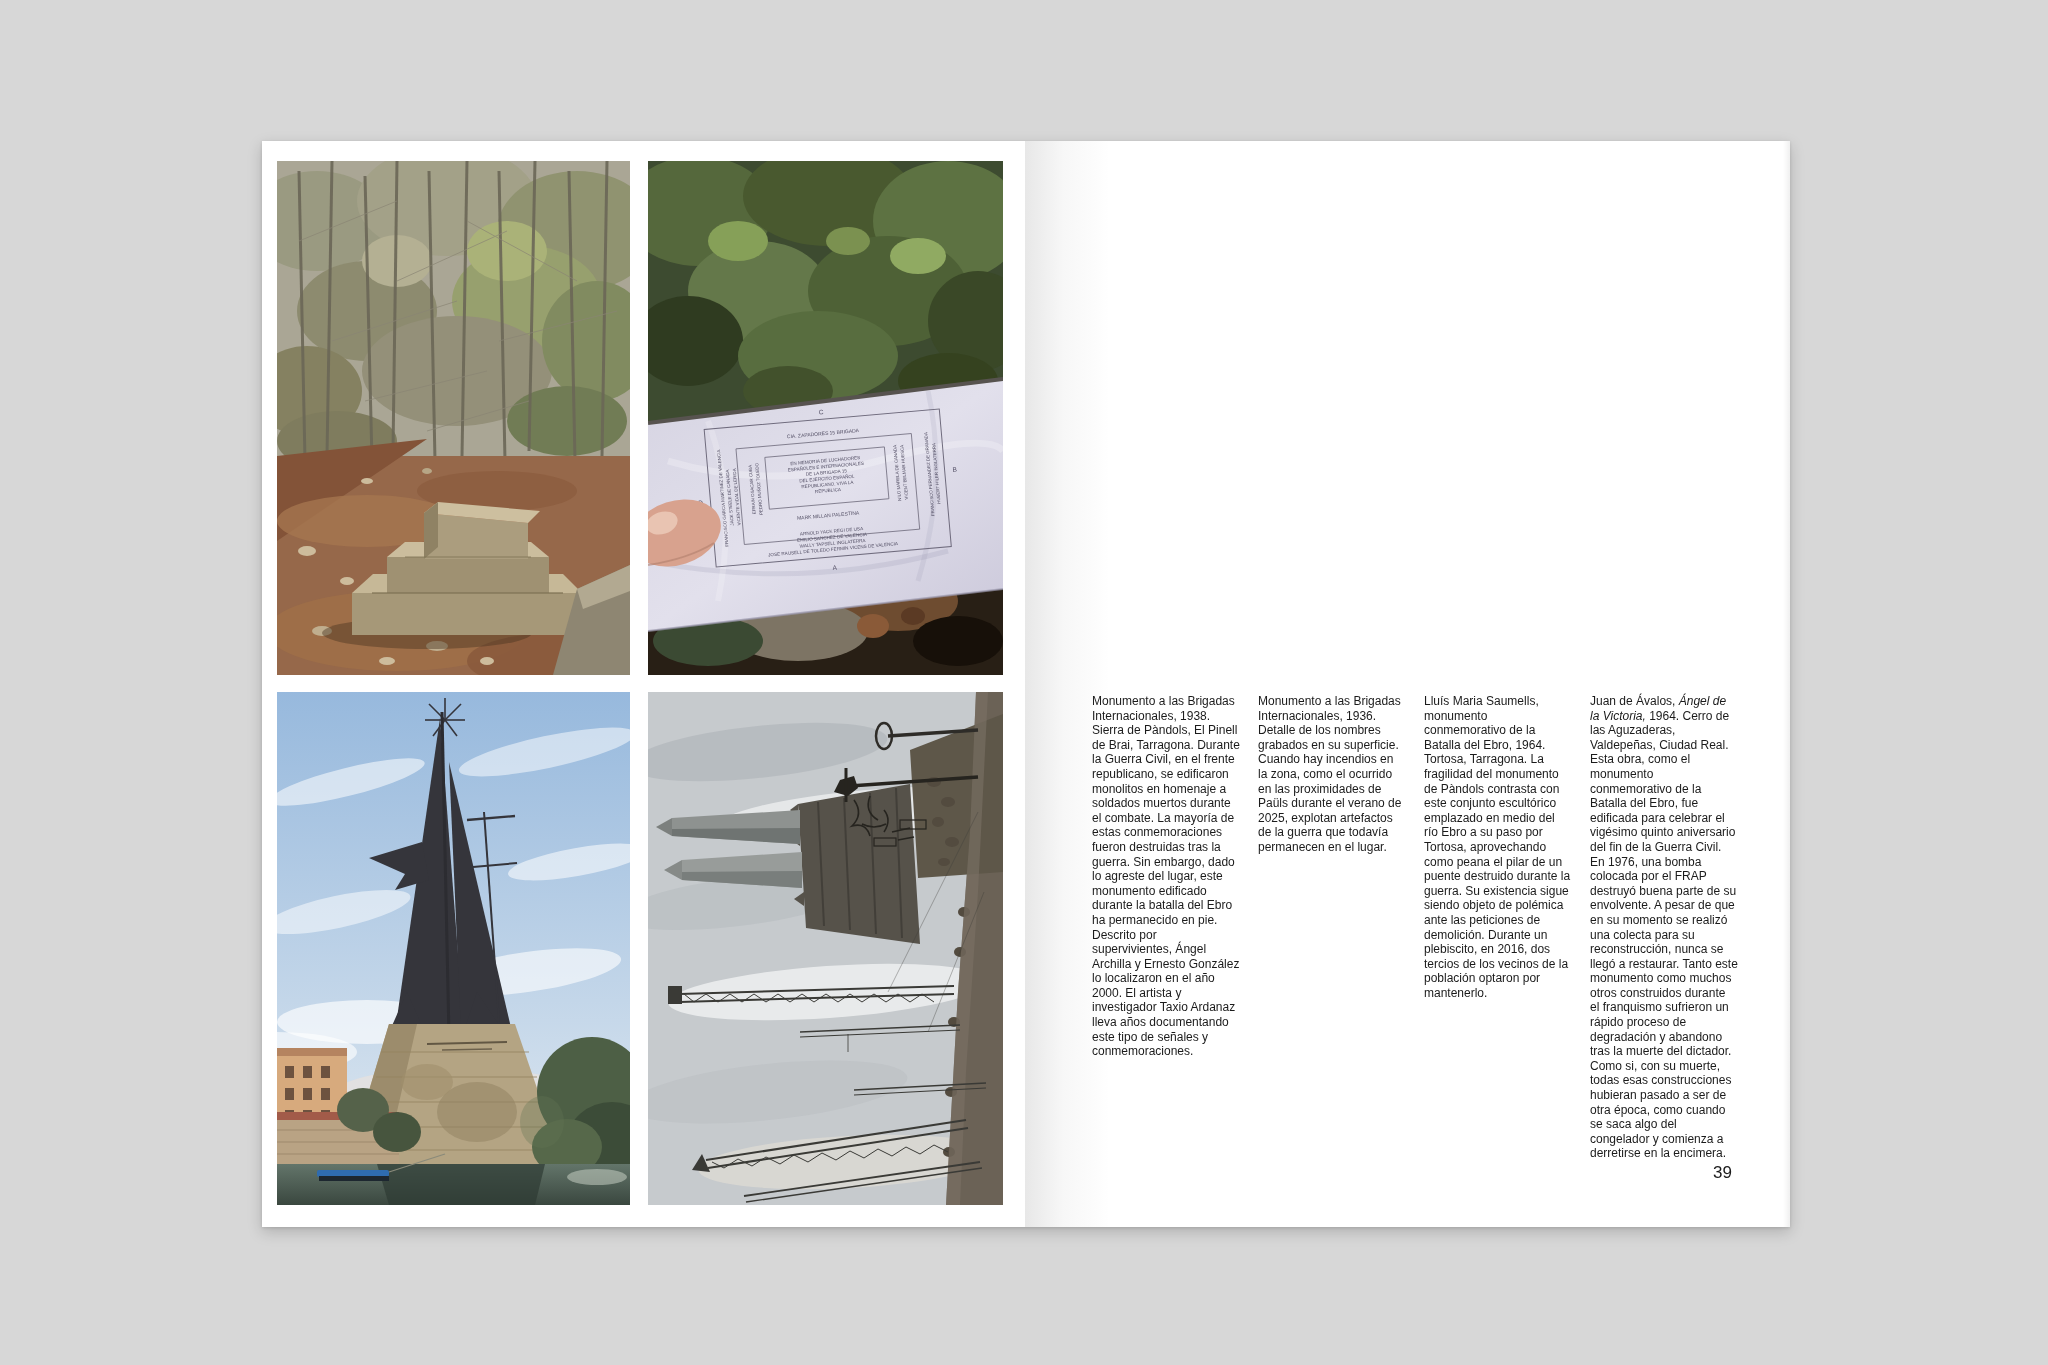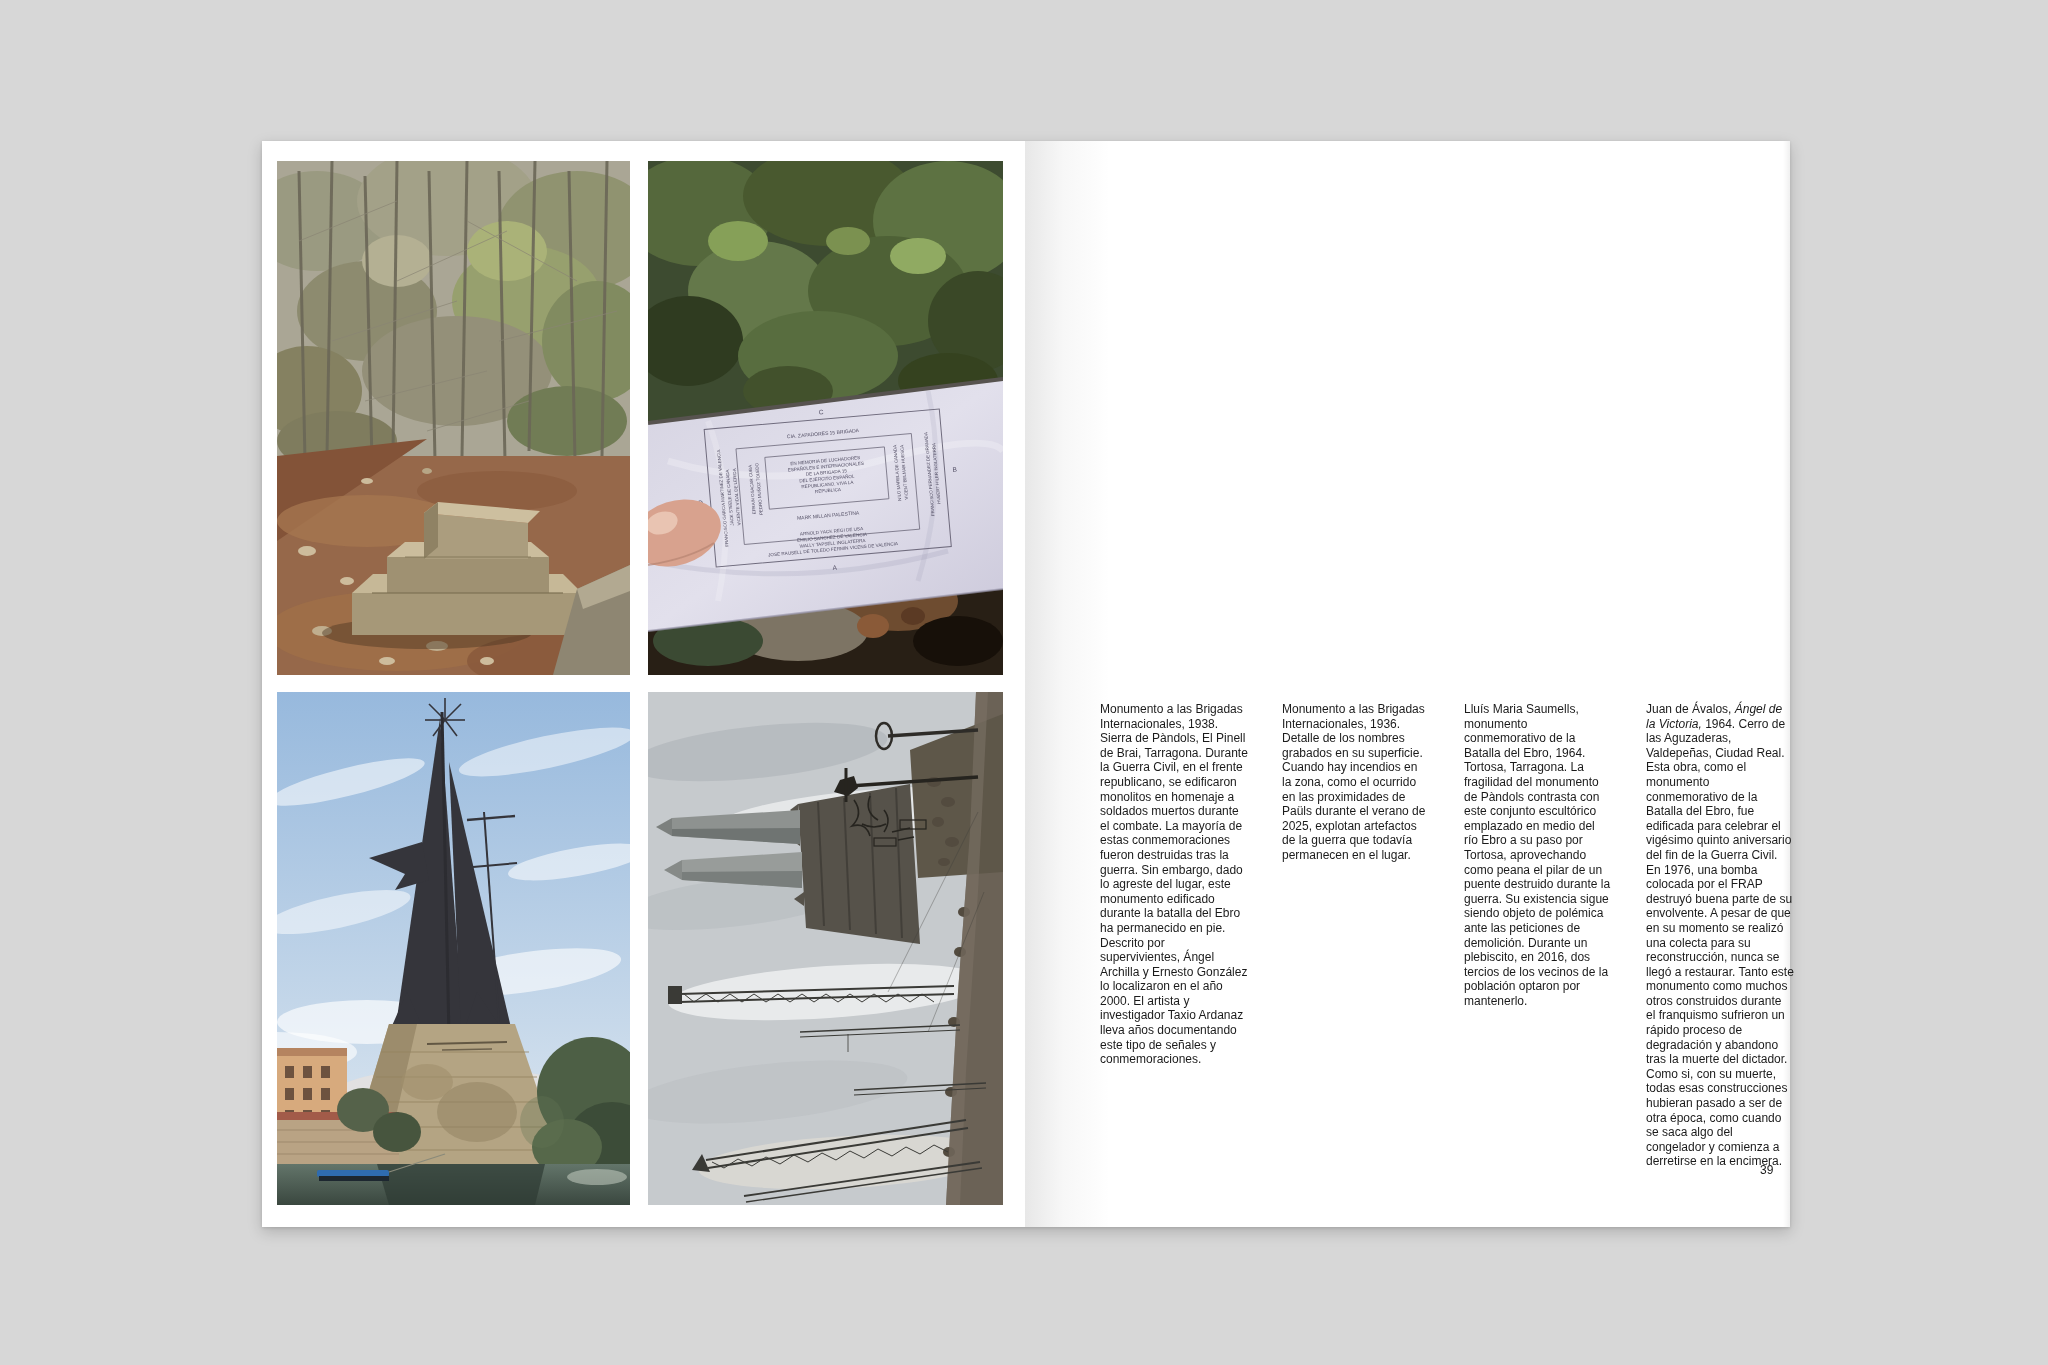--- a/index.html
+++ b/index.html
@@ -15,23 +15,23 @@
   .right-edge-shadow{position:absolute;right:0;top:0;width:7px;height:100%;pointer-events:none;
           background:linear-gradient(to left,rgba(0,0,0,0.06),rgba(0,0,0,0));}
   .photo{position:absolute;overflow:hidden;background:#eee;}
   .photo svg{display:block;}
   .photo-1{left:15px;top:20px;width:353px;height:514px;}
   .photo-2{left:386px;top:20px;width:355px;height:514px;}
   .photo-3{left:15px;top:551px;width:353px;height:513px;}
   .photo-4{left:386px;top:551px;width:355px;height:513px;}
   .captions{position:absolute;left:830px;top:553px;display:flex;gap:18px;}
   .caption-col{width:148px;font-size:12px;line-height:14.6px;color:#1b1b1b;
-          font-family:"Liberation Sans",sans-serif;margin:8px;}
+          font-family:"Liberation Sans",sans-serif;margin:0;}
   .caption-col i{font-style:italic;}
-  .page-number{position:absolute;left:1498px;top:1022px;font-size:12px;color:#1b1b1b;}
+  .page-number{position:absolute;left:1451px;top:1022px;font-size:17px;color:#1b1b1b;}
 </style>
 </head>
 <body>
 
 <div class="canvas">
   <div class="spread">
 
     <div class="page page-left">
 
       <figure class="photo photo-1" style="margin:0">

